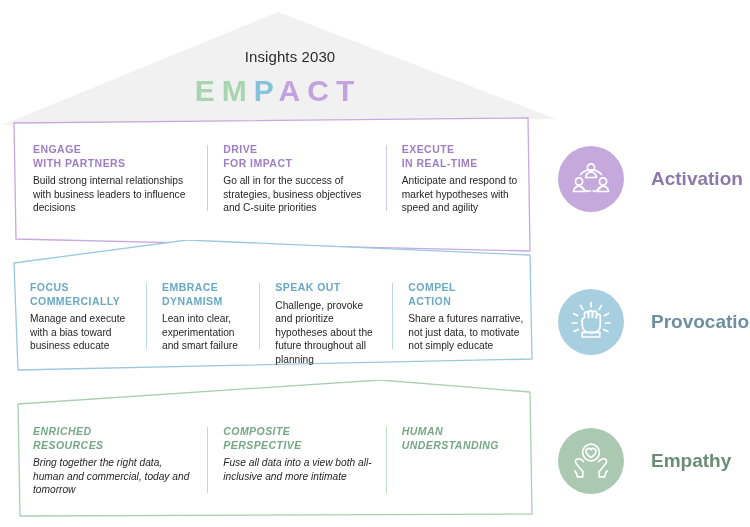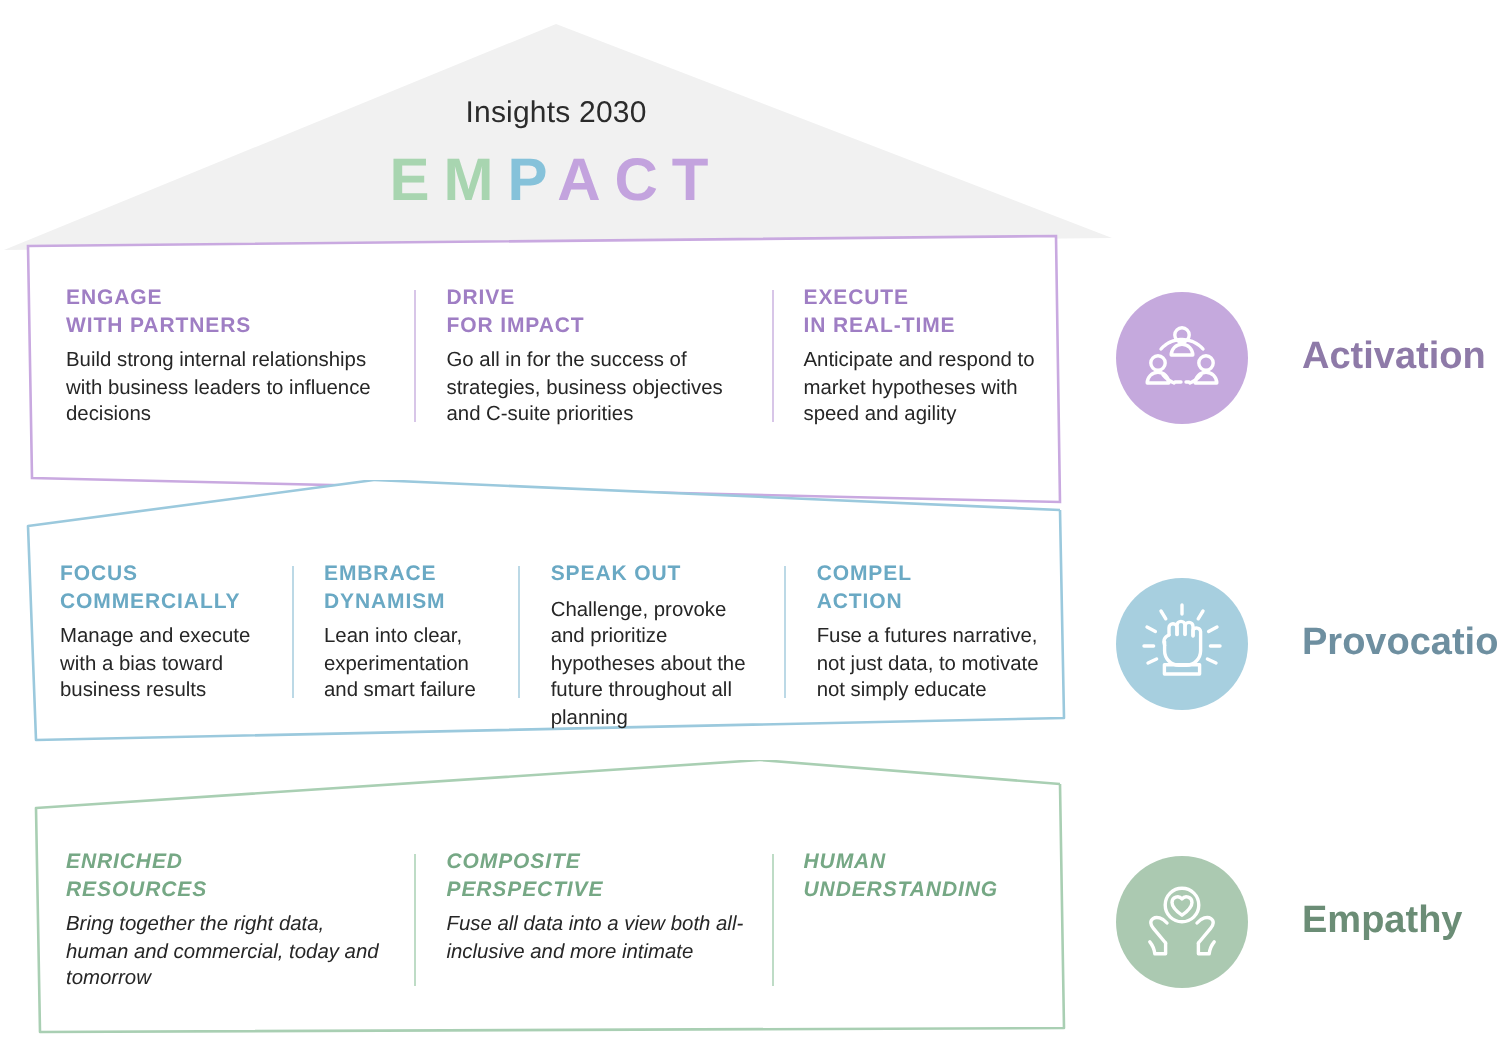--- a/index.html
+++ b/index.html
@@ -20,21 +20,21 @@
 
   
   #roof-svg {
     position: absolute;
     left: 0; top: 0;
     width: 560px; height: 130px;
     pointer-events: none;
   }
   .roof-title {
     position: absolute;
-    left: 0; top: 48px;
+    left: 12px; top: 48px;
     width: 556px;
     text-align: center;
     font-size: 15px;
     color: #2b2b2b;
     letter-spacing: 0.1px;
   }
   .empact {
     position: absolute;
     left: 0; top: 76px;
     width: 556px;
@@ -197,21 +197,21 @@
     <line x1="187" y1="0" x2="530" y2="15" stroke="#9bc9dd" stroke-width="1.3"></line>
   </svg>
 
   <div class="band-content" id="content-provocation">
     <div class="col">
 
       <div class="kicker">
         <div>FOCUS</div>
         <div>COMMERCIALLY</div>
       </div>
-      <div class="blurb">Manage and execute with a bias toward business results</div>
+      <div class="blurb">Manage and execute with a bias toward business educate</div>
     </div>
     <div class="col">
       <div class="vrule"></div>
       <div class="kicker">
         <div>EMBRACE</div>
         <div>DYNAMISM</div>
       </div>
       <div class="blurb">Lean into clear, experimentation and smart failure</div>
     </div>
     <div class="col">
@@ -220,21 +220,21 @@
         <div>SPEAK OUT</div>
       </div>
       <div class="blurb">Challenge, provoke and prioritize hypotheses about the future throughout all planning</div>
     </div>
     <div class="col">
       <div class="vrule"></div>
       <div class="kicker">
         <div>COMPEL</div>
         <div>ACTION</div>
       </div>
-      <div class="blurb">Fuse a futures narrative, not just data, to motivate not simply educate</div>
+      <div class="blurb">Share a futures narrative, not just data, to motivate not simply educate</div>
     </div>
   </div>
 
   <svg id="band-empathy" class="band-svg" viewBox="0 0 560 147">
     <polyline points="380,0 18,24 20,136 532,134 530,12" fill="#ffffff" stroke="#a9cfb3" stroke-width="1.3" stroke-linejoin="round"></polyline>
     <line x1="380" y1="0" x2="530" y2="12" stroke="#a9cfb3" stroke-width="1.3"></line>
   </svg>
 
   <div class="band-content" id="content-empathy">
     <div class="col">

